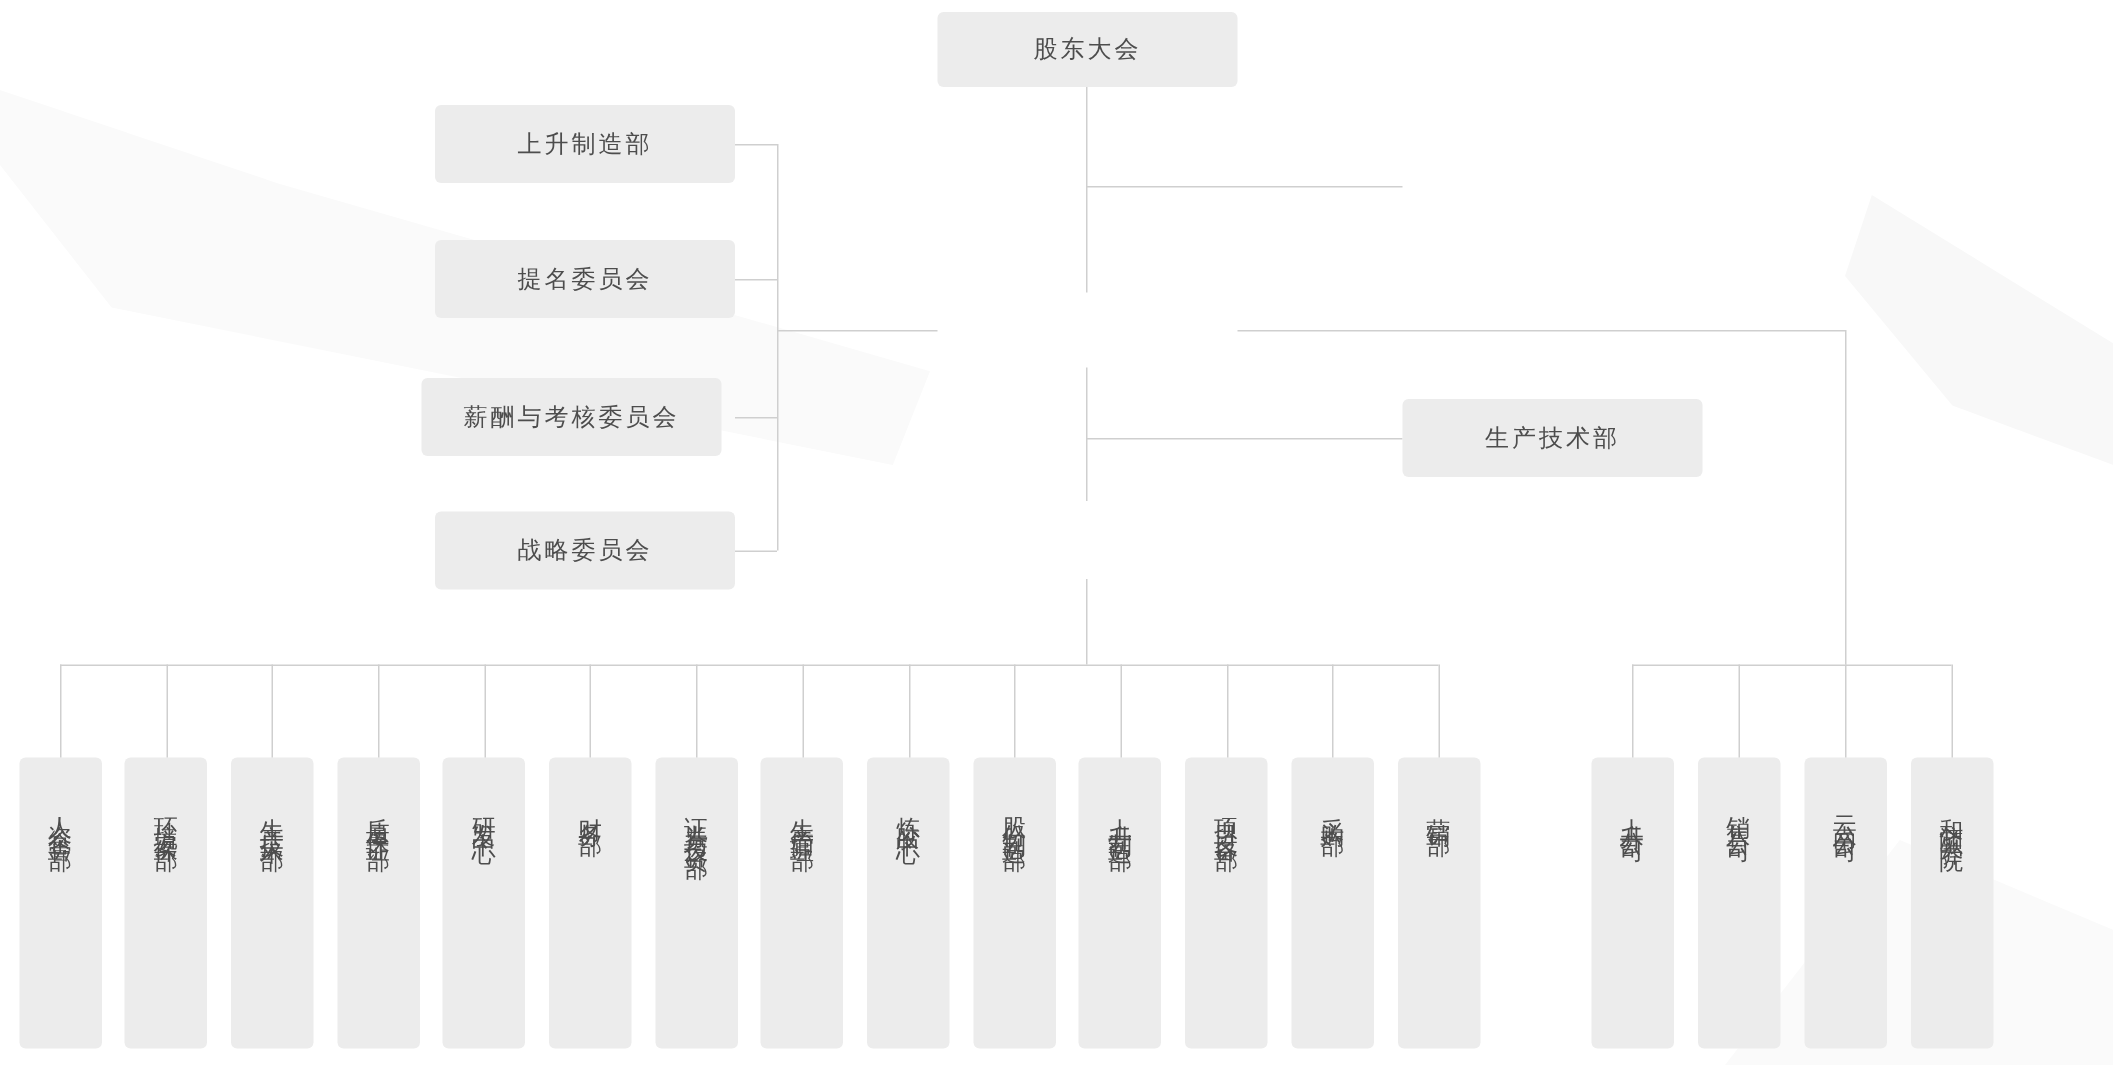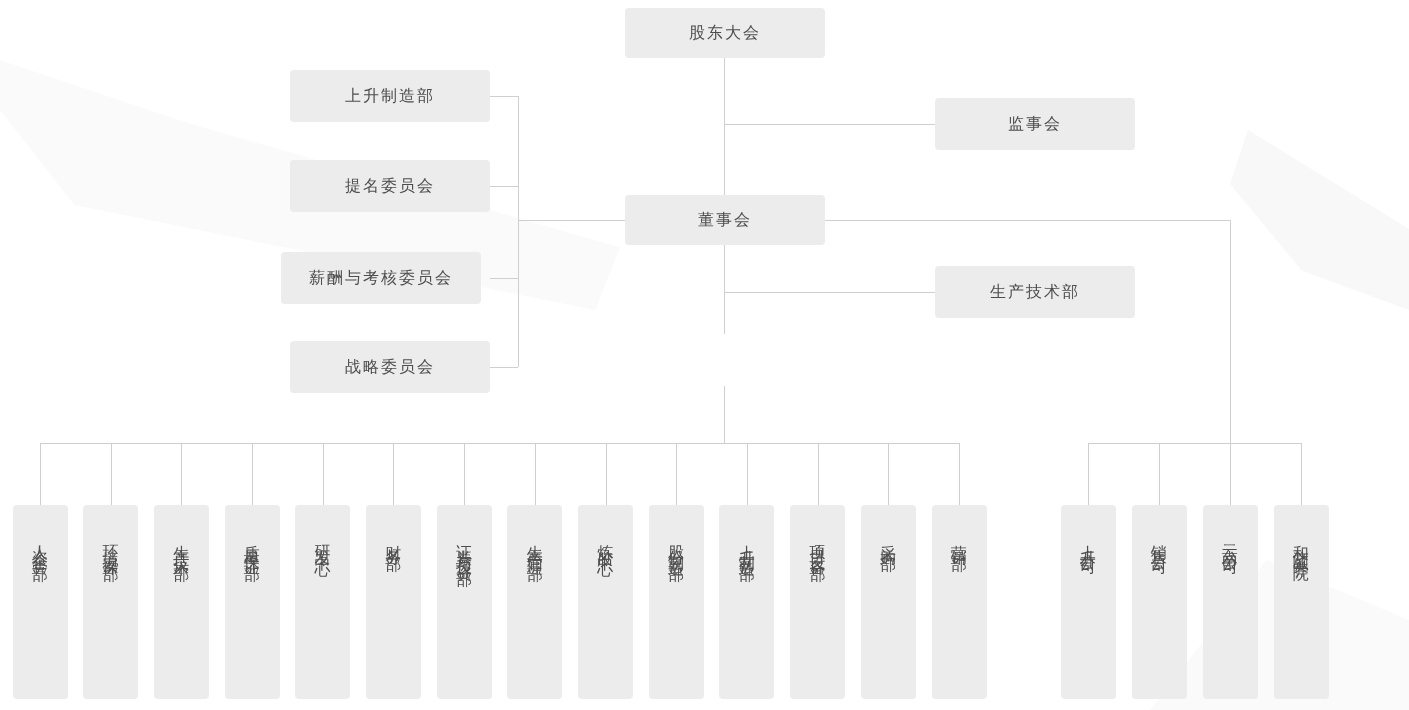--- a/index.html
+++ b/index.html
@@ -56,23 +56,21 @@
   <div class="line hl" style="left:825px; top:220px; width:405px;"></div>
   <div class="line vl" style="left:1230px; top:220px; height:223px;"></div>
   <div class="line vl" style="left:724px; top:245px; height:89px;"></div>
   <div class="line hl" style="left:724px; top:292px; width:211px;"></div>
   <div class="line vl" style="left:724px; top:386px; height:57px;"></div>
   <div class="line hl" style="left:40px;  top:443px; width:919px;"></div>
   <div class="line hl" style="left:1088px; top:443px; width:213px;"></div>
 
   <div class="node h-node" style="left:625px; top:8px; height:50px;">股东大会</div>
 
-  <div class="node h-node" style="left:935px; top:98px;">监事会</div>
 
-  <div class="node h-node" style="left:625px; top:195px; height:50px;">董事会</div>
 
   <div class="node h-node" style="left:935px; top:266px;">生产技术部</div>
 
 
   <div id="committees-layer">
       <div class="node h-node" style="left: 290px; top: 70px;">上升制造部</div>
       <div class="node h-node" style="left: 290px; top: 160px;">提名委员会</div>
       <div class="node h-node" style="left: 281px; top: 252px;">薪酬与考核委员会</div>
       <div class="node h-node" style="left: 290px; top: 341px;">战略委员会</div>
     </div>

